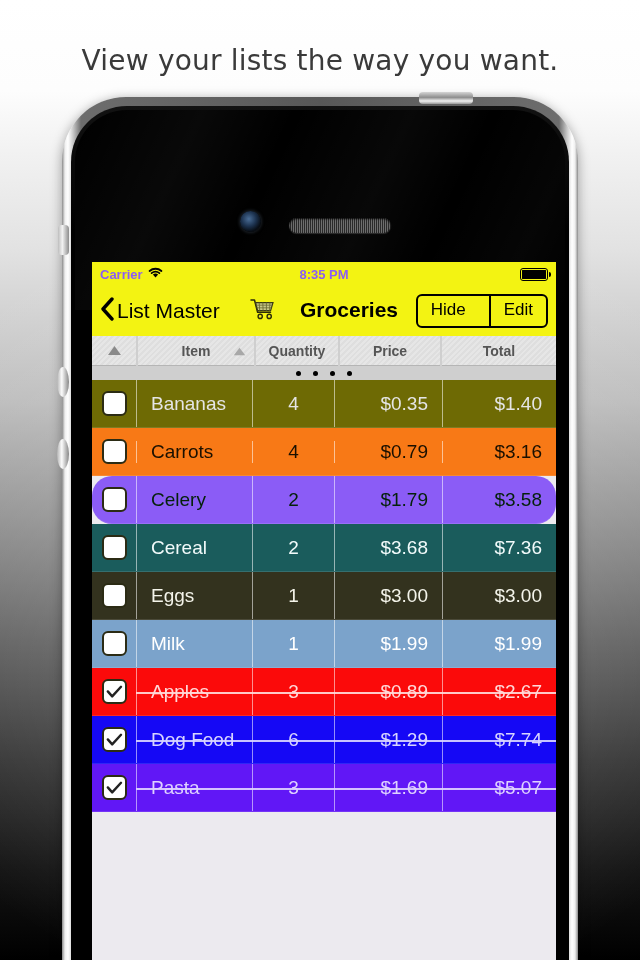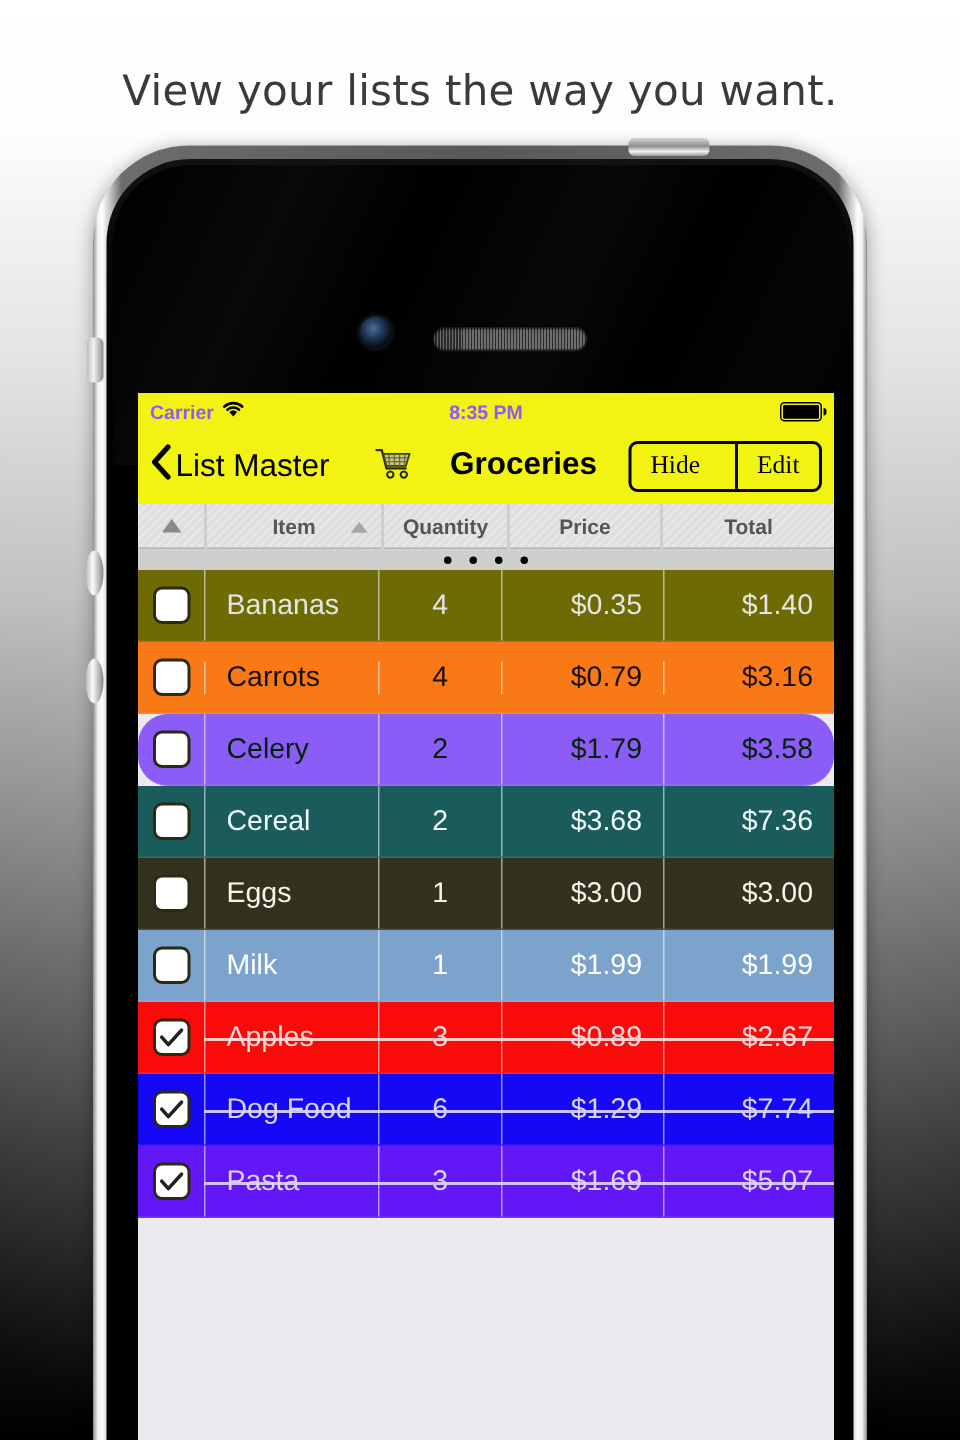--- a/index.html
+++ b/index.html
@@ -245,21 +245,20 @@
     overflow: hidden;
     z-index: 3;
   }
   #segmented .seg {
     padding: 4px 13px 5px;
     font-size: 17px;
     color: #000;
     cursor: pointer;
     background: transparent;
     line-height: 1.2;
-    font-family: Liberation Serif, serif;
   }
   #segmented .seg + .seg { border-left: 2px solid #000; margin-left: 10px; }
 
   
   #col-header {
     display: flex;
     height: 30px;
     background: #cfcfcf;
     align-items: stretch;
   }

